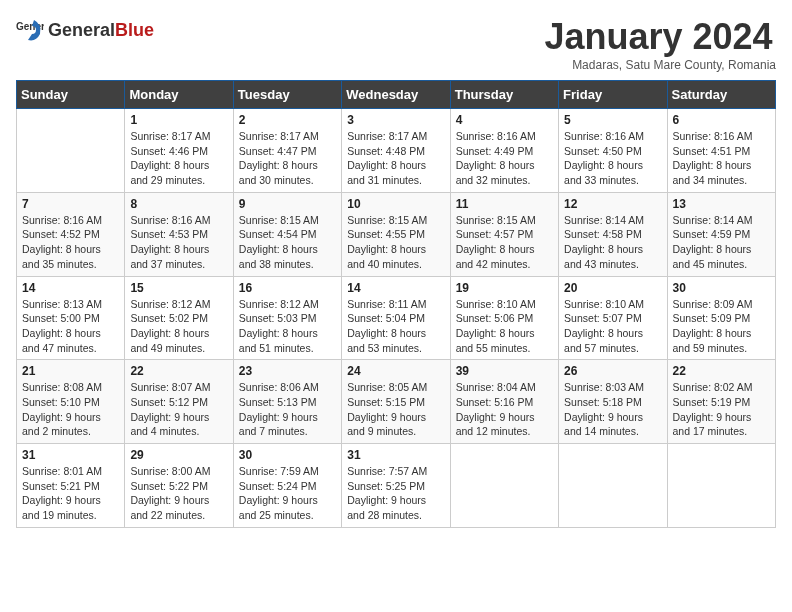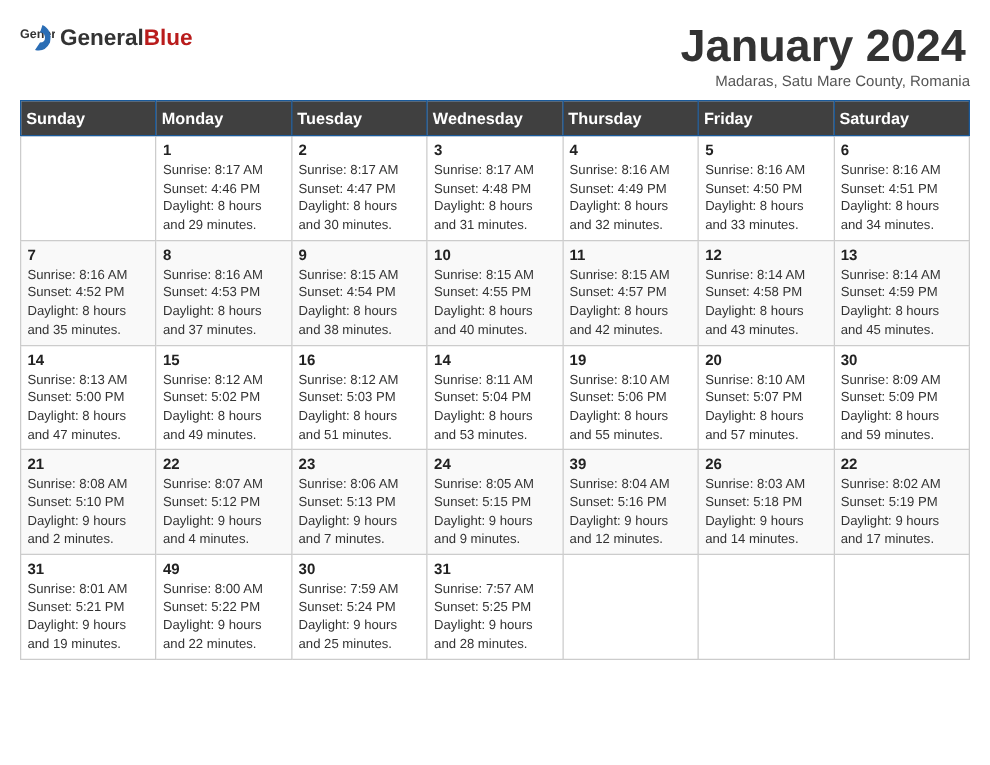--- a/index.html
+++ b/index.html
@@ -239,21 +239,21 @@
           <div class="day-number">22</div>
           <div class="day-detail">Sunrise: 8:02 AM<br>Sunset: 5:19 PM<br>Daylight: 9 hours and 17 minutes.</div>
         </td>
       </tr>
       <tr>
         <td>
           <div class="day-number">31</div>
           <div class="day-detail">Sunrise: 8:01 AM<br>Sunset: 5:21 PM<br>Daylight: 9 hours and 19 minutes.</div>
         </td>
         <td>
-          <div class="day-number">49</div>
+          <div class="day-number">29</div>
           <div class="day-detail">Sunrise: 8:00 AM<br>Sunset: 5:22 PM<br>Daylight: 9 hours and 22 minutes.</div>
         </td>
         <td>
           <div class="day-number">30</div>
           <div class="day-detail">Sunrise: 7:59 AM<br>Sunset: 5:24 PM<br>Daylight: 9 hours and 25 minutes.</div>
         </td>
         <td>
           <div class="day-number">31</div>
           <div class="day-detail">Sunrise: 7:57 AM<br>Sunset: 5:25 PM<br>Daylight: 9 hours and 28 minutes.</div>
         </td>

